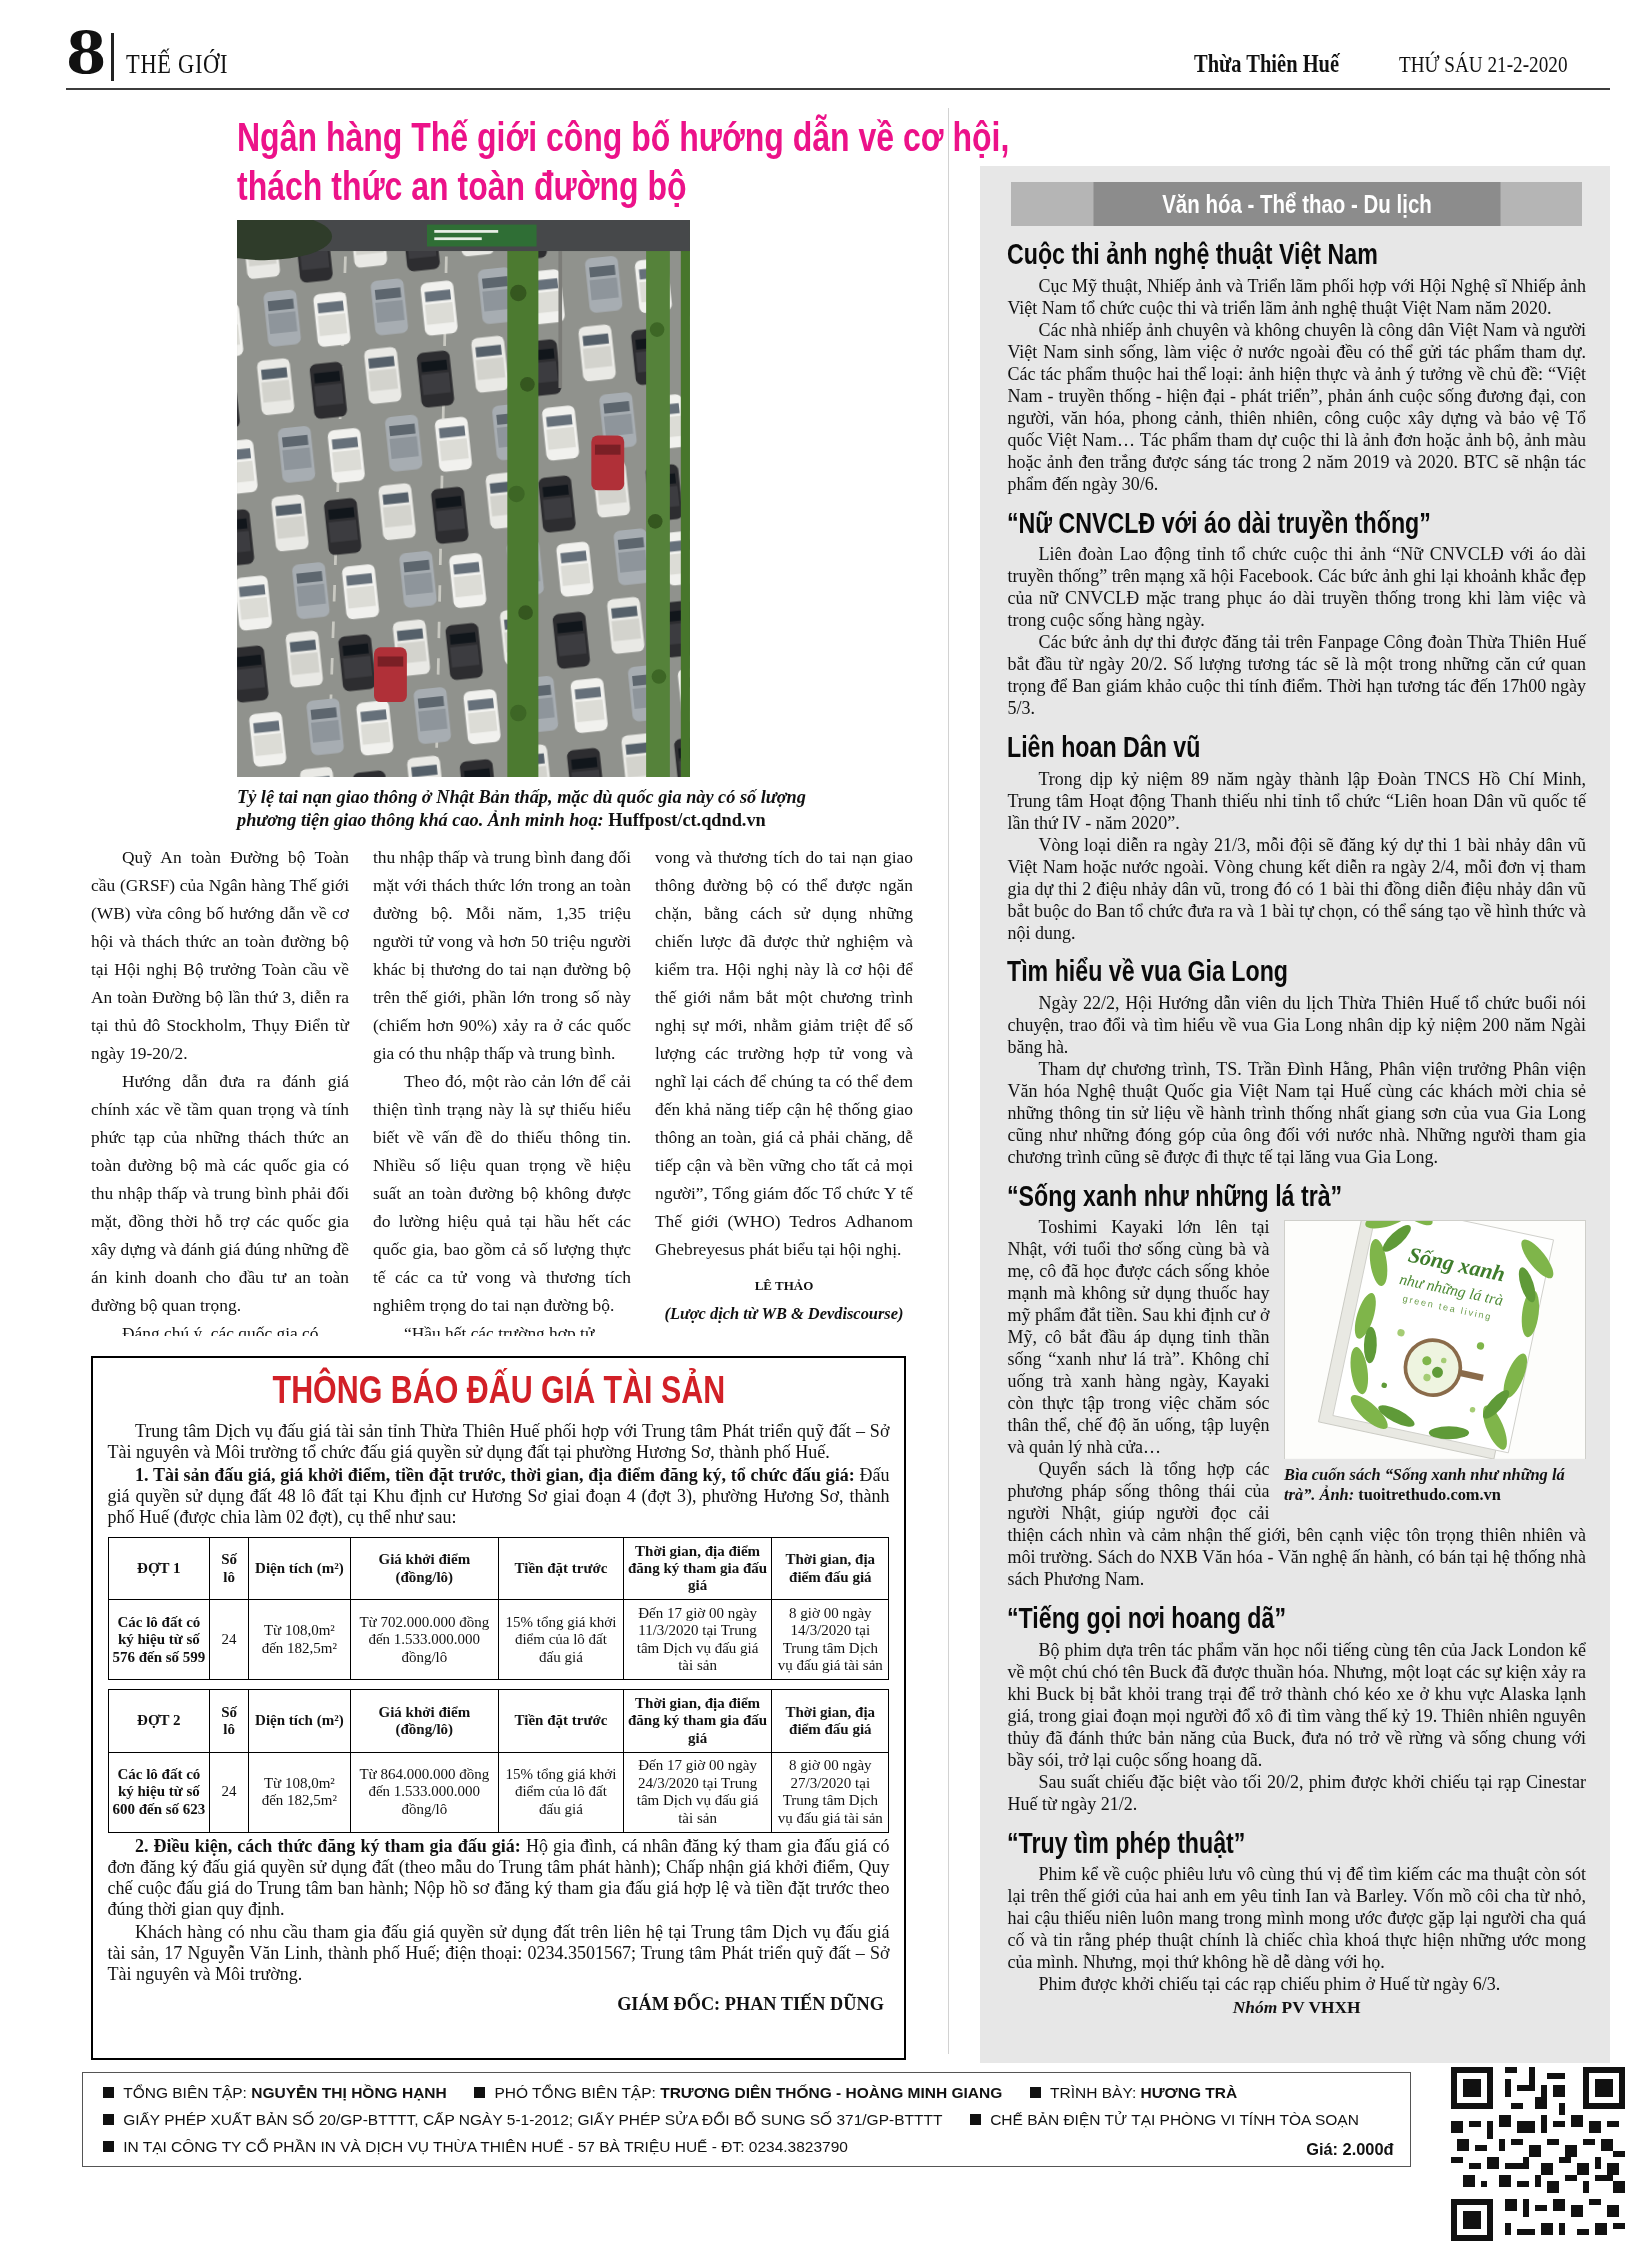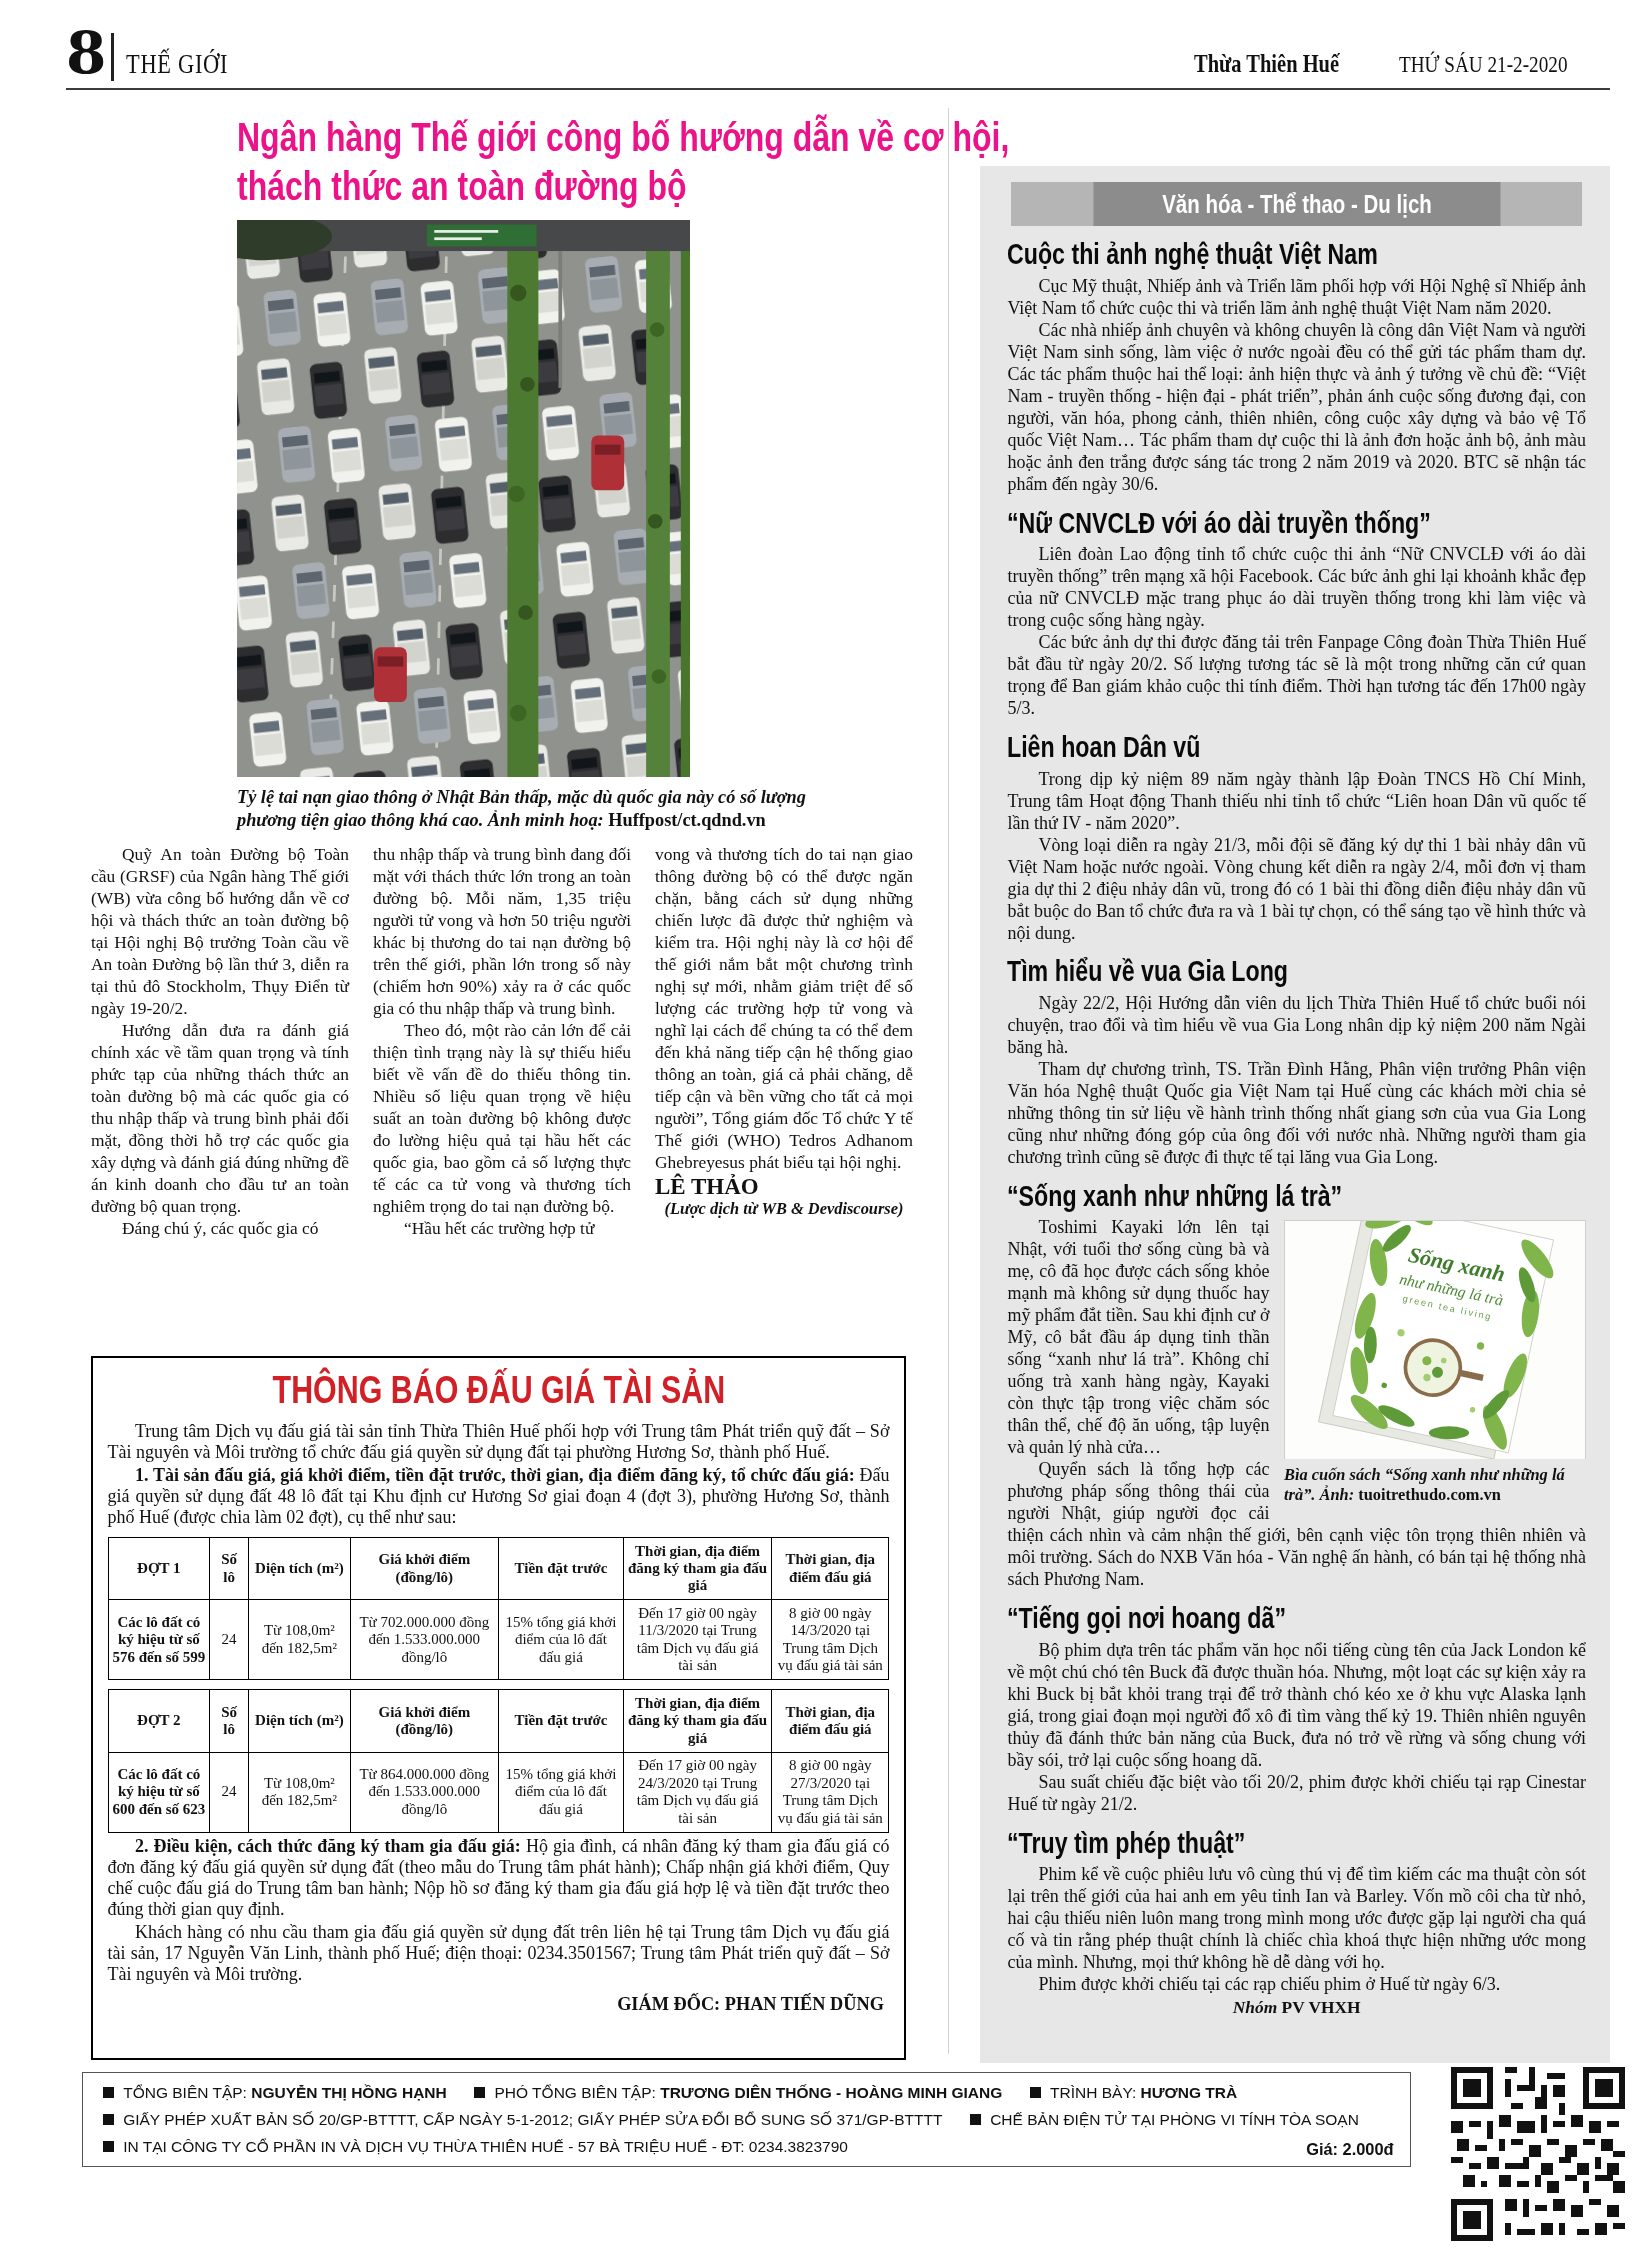--- a/index.html
+++ b/index.html
@@ -21,24 +21,24 @@
   
   .main{position:absolute;left:91px;top:102px;width:822px;}
   .headline{margin:11px 0 9.1px 146px;color:#ec1289;font-family:"Liberation Sans",sans-serif;
             font-weight:bold;font-size:40px;line-height:49px;}
   .photo{margin-left:146px;width:453px;height:557px;display:block;}
   .photo svg{display:block;}
   .caption{margin:9.1px 0 11px 146px;width:603px;font-size:18.3px;line-height:23px;
            font-weight:bold;font-style:italic;}
   .caption .src{font-style:normal;}
   .cols{display:flex;gap:24px;width:822px;height:493px;overflow:hidden;margin-top:5.5px;}
-  .col{flex:1;text-align:justify;font-size:17.4px;line-height:22px;}
+  .col{flex:1;text-align:justify;font-size:17.4px;line-height:28px;}
   .col p{margin:0;text-indent:31px;}
   .col p.noind{text-indent:0;}
-  .byline{margin-top:3px;text-align:left;font-weight:bold;font-size:23px;}
+  .byline{margin-top:9px;text-align:center;font-weight:bold;font-size:13px;}
   .byline-note{text-align:center;font-weight:bold;font-style:italic;font-size:16.4px;}
   
   .auction{margin-top:20px;width:815px;height:704px;border:2.7px solid #000;box-sizing:border-box;
            padding:9.1px 14.6px;overflow:hidden;}
   .auc-title{text-align:center;margin:1.8px 0 9.1px 0;color:#d22027;
              font-family:"Liberation Sans",sans-serif;font-weight:bold;font-size:38px;}
   .auction p{margin:0 0 1.8px 0;font-size:18px;line-height:21px;text-align:justify;}
   .auction p.ind{text-indent:27.4px;}
   .auc-table{width:100%;border-collapse:collapse;margin:9.1px 0 3.7px 0;}
   .auc-table th,.auc-table td{border:1.4px solid #000;font-size:15px;line-height:17.4px;

